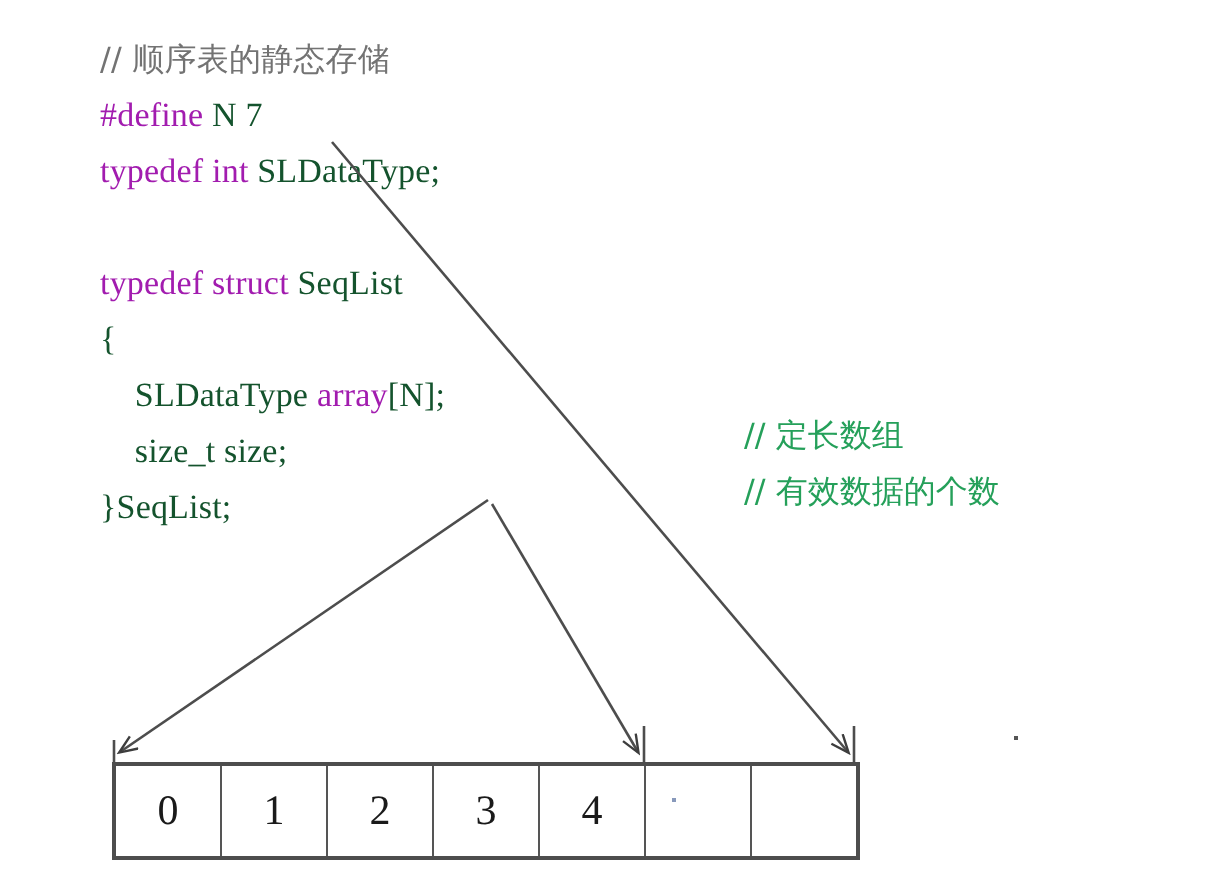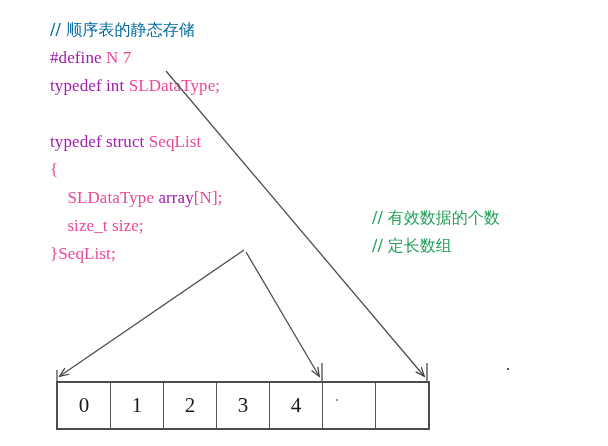--- a/index.html
+++ b/index.html
@@ -31,22 +31,22 @@
     font-size: 17px;
     line-height: 28px;
     white-space: pre;
     letter-spacing: 0.1px;
   }
   .code-line {
     height: 28px;
     white-space: pre;
   }
   .kw      { color: #a21caf; }
-  .plain   { color: #ec4899; }
-  .comment { color: #0369a1; margin-top: 12px; }
+  .plain   { color: #14532d; }
+  .comment { color: #737373; margin-top: 12px; }
   .cn      { font-family: "DejaVu Sans", sans-serif; font-size: 16px; }
 
   
   .comment-col {
     position: absolute;
     left: 372px;
     top: 204px;
     font-family: "DejaVu Sans", sans-serif;
     font-size: 16px;
     line-height: 28px;
@@ -102,21 +102,21 @@
     background: #555;
   }
 </style>
 </head>
 <body>
 
 <div id="stage">
 
   <div class="code-block" id="code-block"><div class="code-line"><span class="comment cn">// 顺序表的静态存储</span></div><div class="code-line"><span class="kw">#define</span><span class="plain"> N 7</span></div><div class="code-line"><span class="kw">typedef int</span><span class="plain"> SLDataType;</span></div><div class="code-line"><span class="plain"> </span></div><div class="code-line"><span class="kw">typedef struct</span><span class="plain"> SeqList</span></div><div class="code-line"><span class="plain">{</span></div><div class="code-line"><span class="plain">    SLDataType </span><span class="kw">array</span><span class="plain">[N];</span></div><div class="code-line"><span class="plain">    size_t size;</span></div><div class="code-line"><span class="plain">}SeqList;</span></div></div>
 
-  <div class="comment-col" id="comment-col"><div>// 有效数据的个数</div><div>// 定长数组</div></div>
+  <div class="comment-col" id="comment-col"><div>// 定长数组</div><div>// 有效数据的个数</div></div>
 
   <svg id="arrows" viewBox="0 0 608 446" width="608" height="446">
     <defs>
       <marker id="ah" markerWidth="11" markerHeight="11" refX="9" refY="4.2" orient="auto" markerUnits="userSpaceOnUse">
         <path d="M0.5,0.5 L9.5,4.2 L0.5,7.9" fill="none" stroke="#3d3d3d" stroke-width="1.2"></path>
       </marker>
     </defs>
 
     <path d="M 166,71 L 424,376" fill="none" stroke="#4d4d4d" stroke-width="1.3" marker-end="url(#ah)"></path>
 

